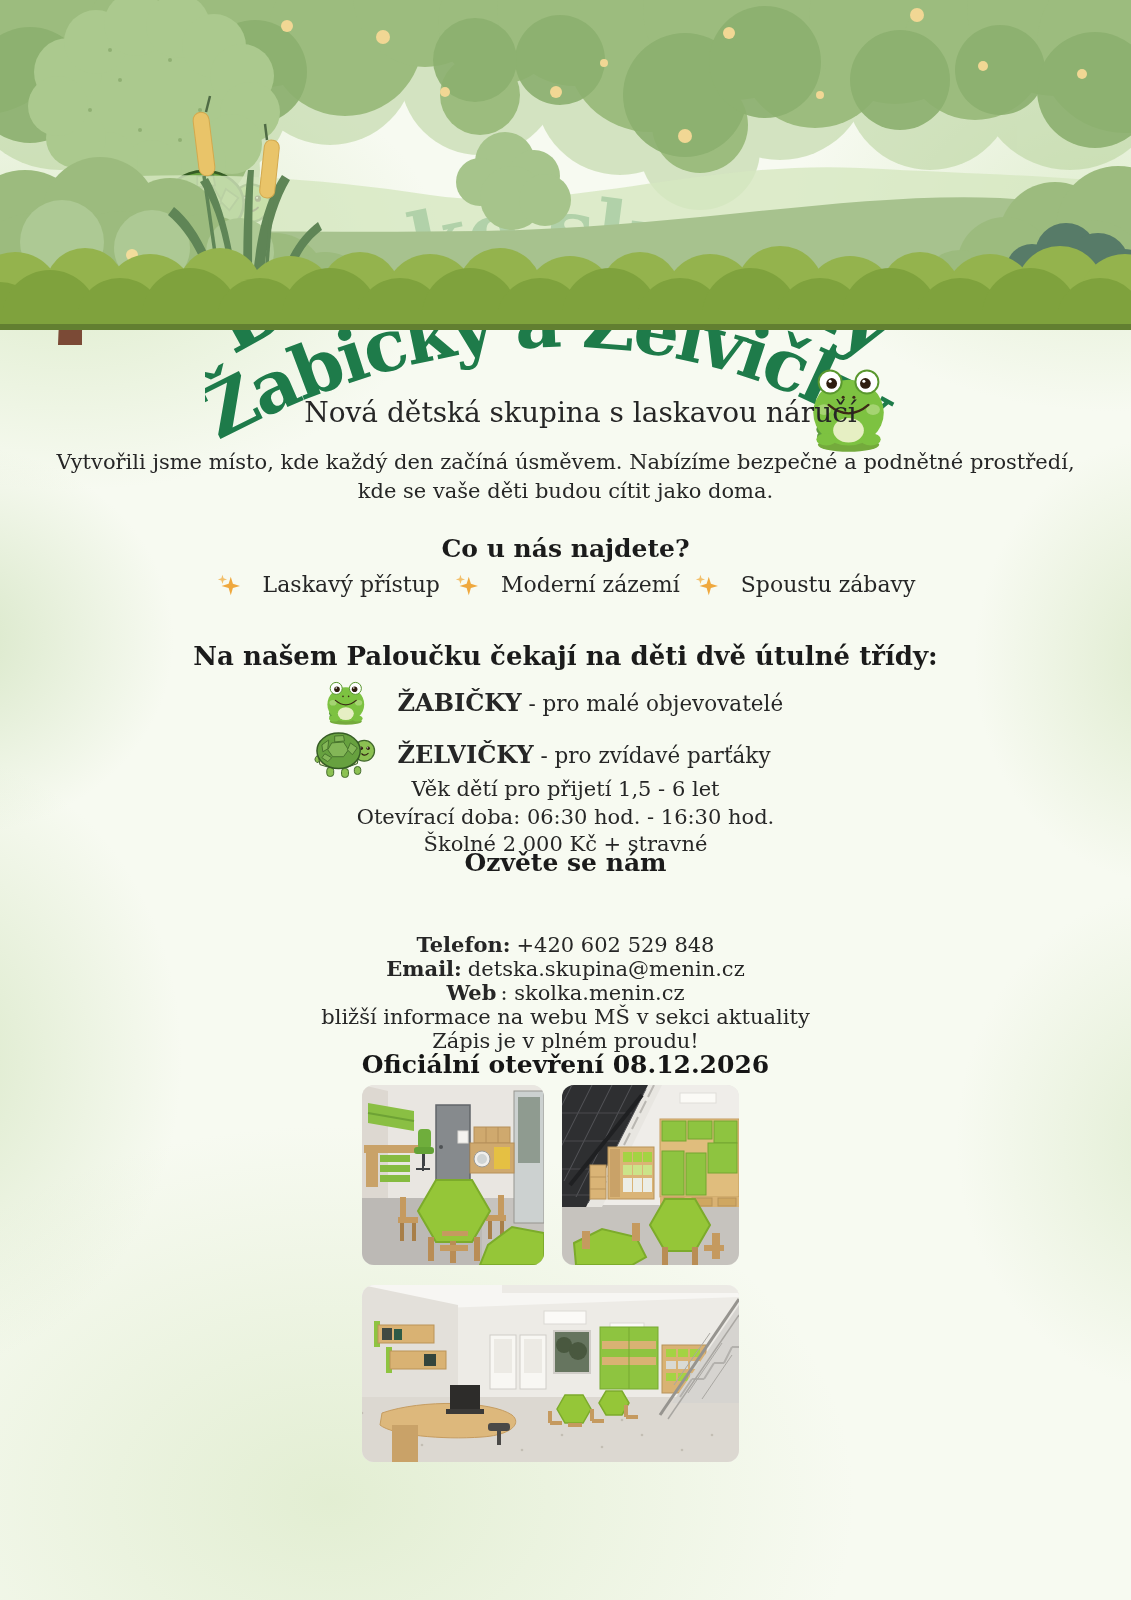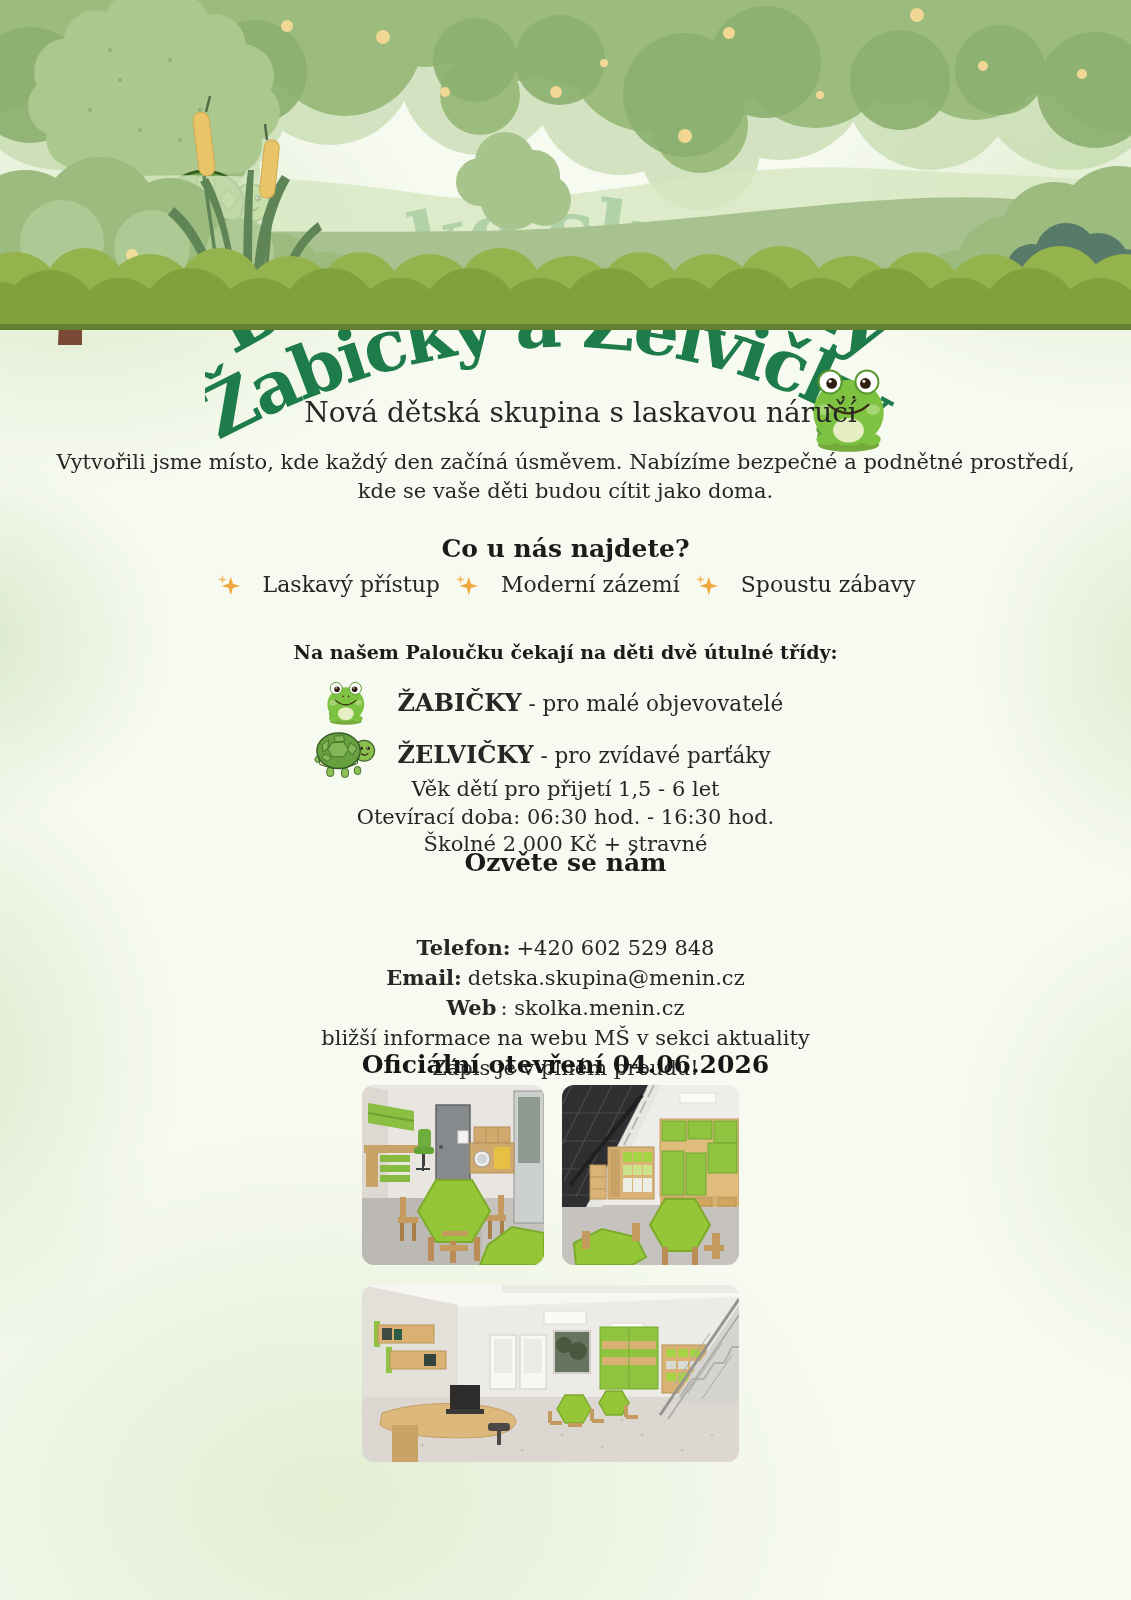--- a/index.html
+++ b/index.html
@@ -26,29 +26,29 @@
   .title-svg text{fill:#1e7b4a;font-family:"DejaVu Serif","Liberation Serif",serif;font-weight:700;}
   .t1{font-size:84px;letter-spacing:-3px;}
   .t2{font-size:72px;letter-spacing:-3px;}
   .turtle-top{left:158px;top:161px;}
   .frog-top{left:798px;top:362px;}
   .subtitle{top:396px;font-size:28px;padding-left:15px;}
   .intro{top:448px;font-size:21px;line-height:28.5px;}
   .h-find{top:534px;font-size:25px;font-weight:700;color:#1b1b1b;}
   .features{position:absolute;top:572px;left:0;width:100%;display:flex;justify-content:center;align-items:center;gap:14px;font-size:22px;}
   .feature{display:flex;align-items:center;gap:23px;}
-  .h-classes{top:641px;font-size:19px;font-weight:700;color:#1b1b1b;}
+  .h-classes{top:641px;font-size:26px;font-weight:700;color:#1b1b1b;}
   .classes{position:absolute;top:676px;left:50%;transform:translateX(-50%);width:520px;}
   .class-row{display:flex;align-items:center;height:52px;}
   .class-icon{width:78px;display:flex;justify-content:center;align-items:center;}
   .class-text{font-size:21.5px;margin-left:14px;}
   .class-text b{font-size:24px;}
   .details{top:776px;font-size:21px;line-height:27.5px;}
   .h-contact{top:848px;font-size:25px;font-weight:700;color:#1b1b1b;}
-  .contact{top:933px;font-size:21px;line-height:30px;}
+  .contact{top:933px;font-size:21px;line-height:24px;}
   .contact b{margin-right:6px;}
   .contact .nogap b{margin-right:4px;}
   .opening{top:1050px;font-size:25px;font-weight:700;color:#161616;}
   .photo{position:absolute;border-radius:12px;overflow:hidden;background:#e7e5e1;}
   .p1{left:362px;top:1085px;width:182px;height:180px;}
   .p2{left:562px;top:1085px;width:177px;height:180px;}
   .p3{left:362px;top:1285px;width:377px;height:177px;}
   .photo svg{width:100%;height:100%;}
 </style>
 </head>
@@ -289,21 +289,21 @@
   <div class="ctr h-contact">Ozvěte se nám</div>
 
   <div class="ctr contact">
     <div><b>Telefon:</b><span>+420 602 529 848</span></div>
     <div><b>Email:</b><span>detska.skupina@menin.cz</span></div>
     <div class="nogap"><b>Web</b><span>: skolka.menin.cz</span></div>
     <div>bližší informace na webu MŠ v sekci aktuality</div>
     <div>Zápis je v plném proudu!</div>
   </div>
 
-  <div class="ctr opening">Oficiální otevření 04.06.2026</div>
+  <div class="ctr opening">Oficiální otevření 08.12.2026</div>
 
   <div class="photo p1">
     <svg viewBox="0 0 182 180" preserveAspectRatio="none">
       <rect x="0" y="0" width="182" height="115" fill="#e9e6e1"></rect>
       <polygon points="0,0 26,6 26,115 0,122" fill="#ddd8d1"></polygon>
       <rect x="0" y="113" width="182" height="67" fill="#bcb9b5"></rect>
       <rect x="120" y="113" width="62" height="67" fill="#c6c3bf"></rect>
       <rect x="152" y="6" width="30" height="132" fill="#ccd1d0" stroke="#96958f"></rect>
       <rect x="156" y="12" width="22" height="66" fill="#8f9b90"></rect>
       <rect x="74" y="20" width="34" height="88" fill="#868a8d" stroke="#62666a" stroke-width="1.5"></rect>

